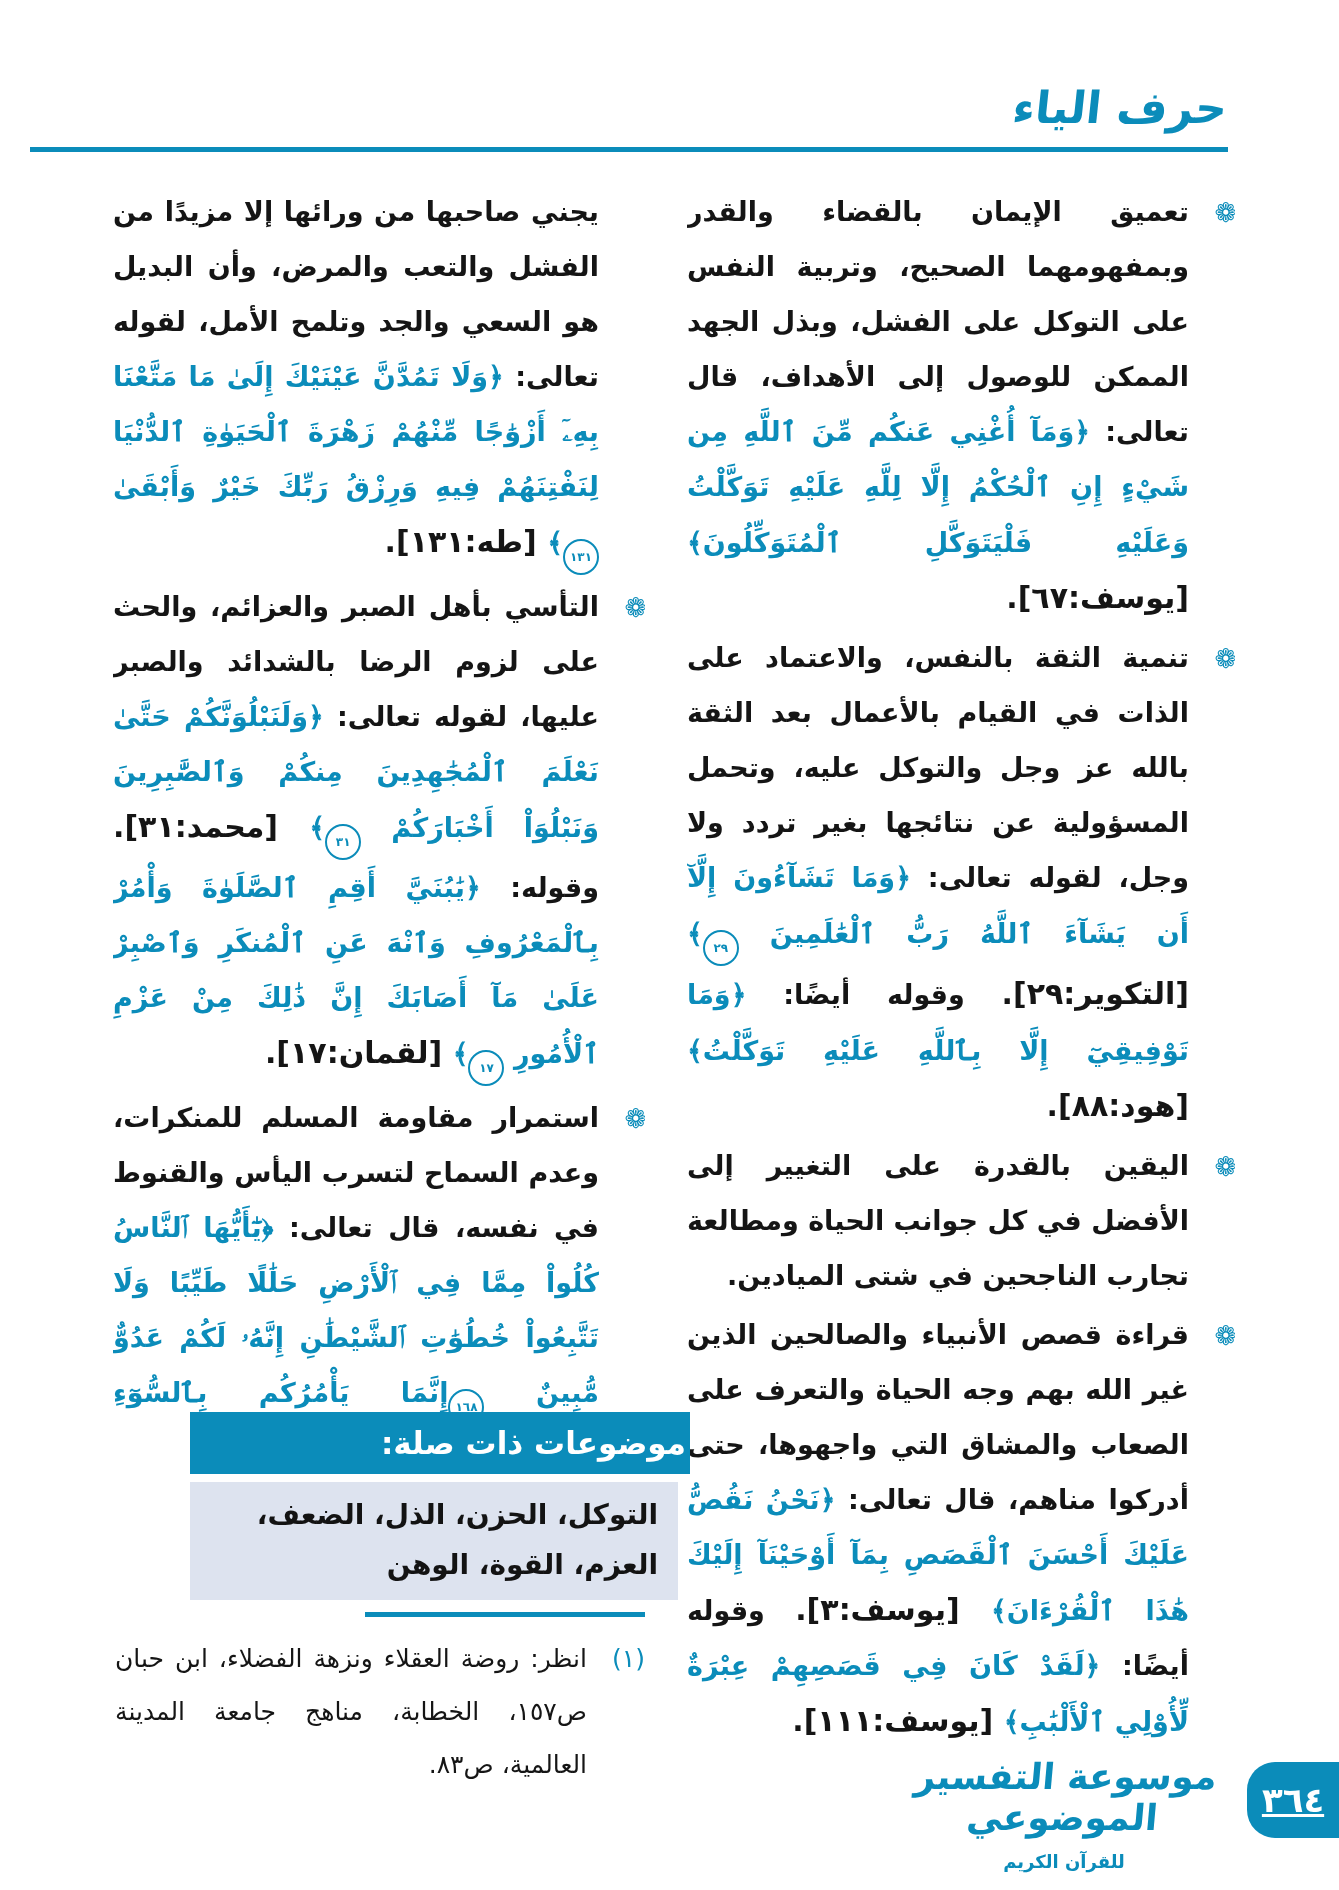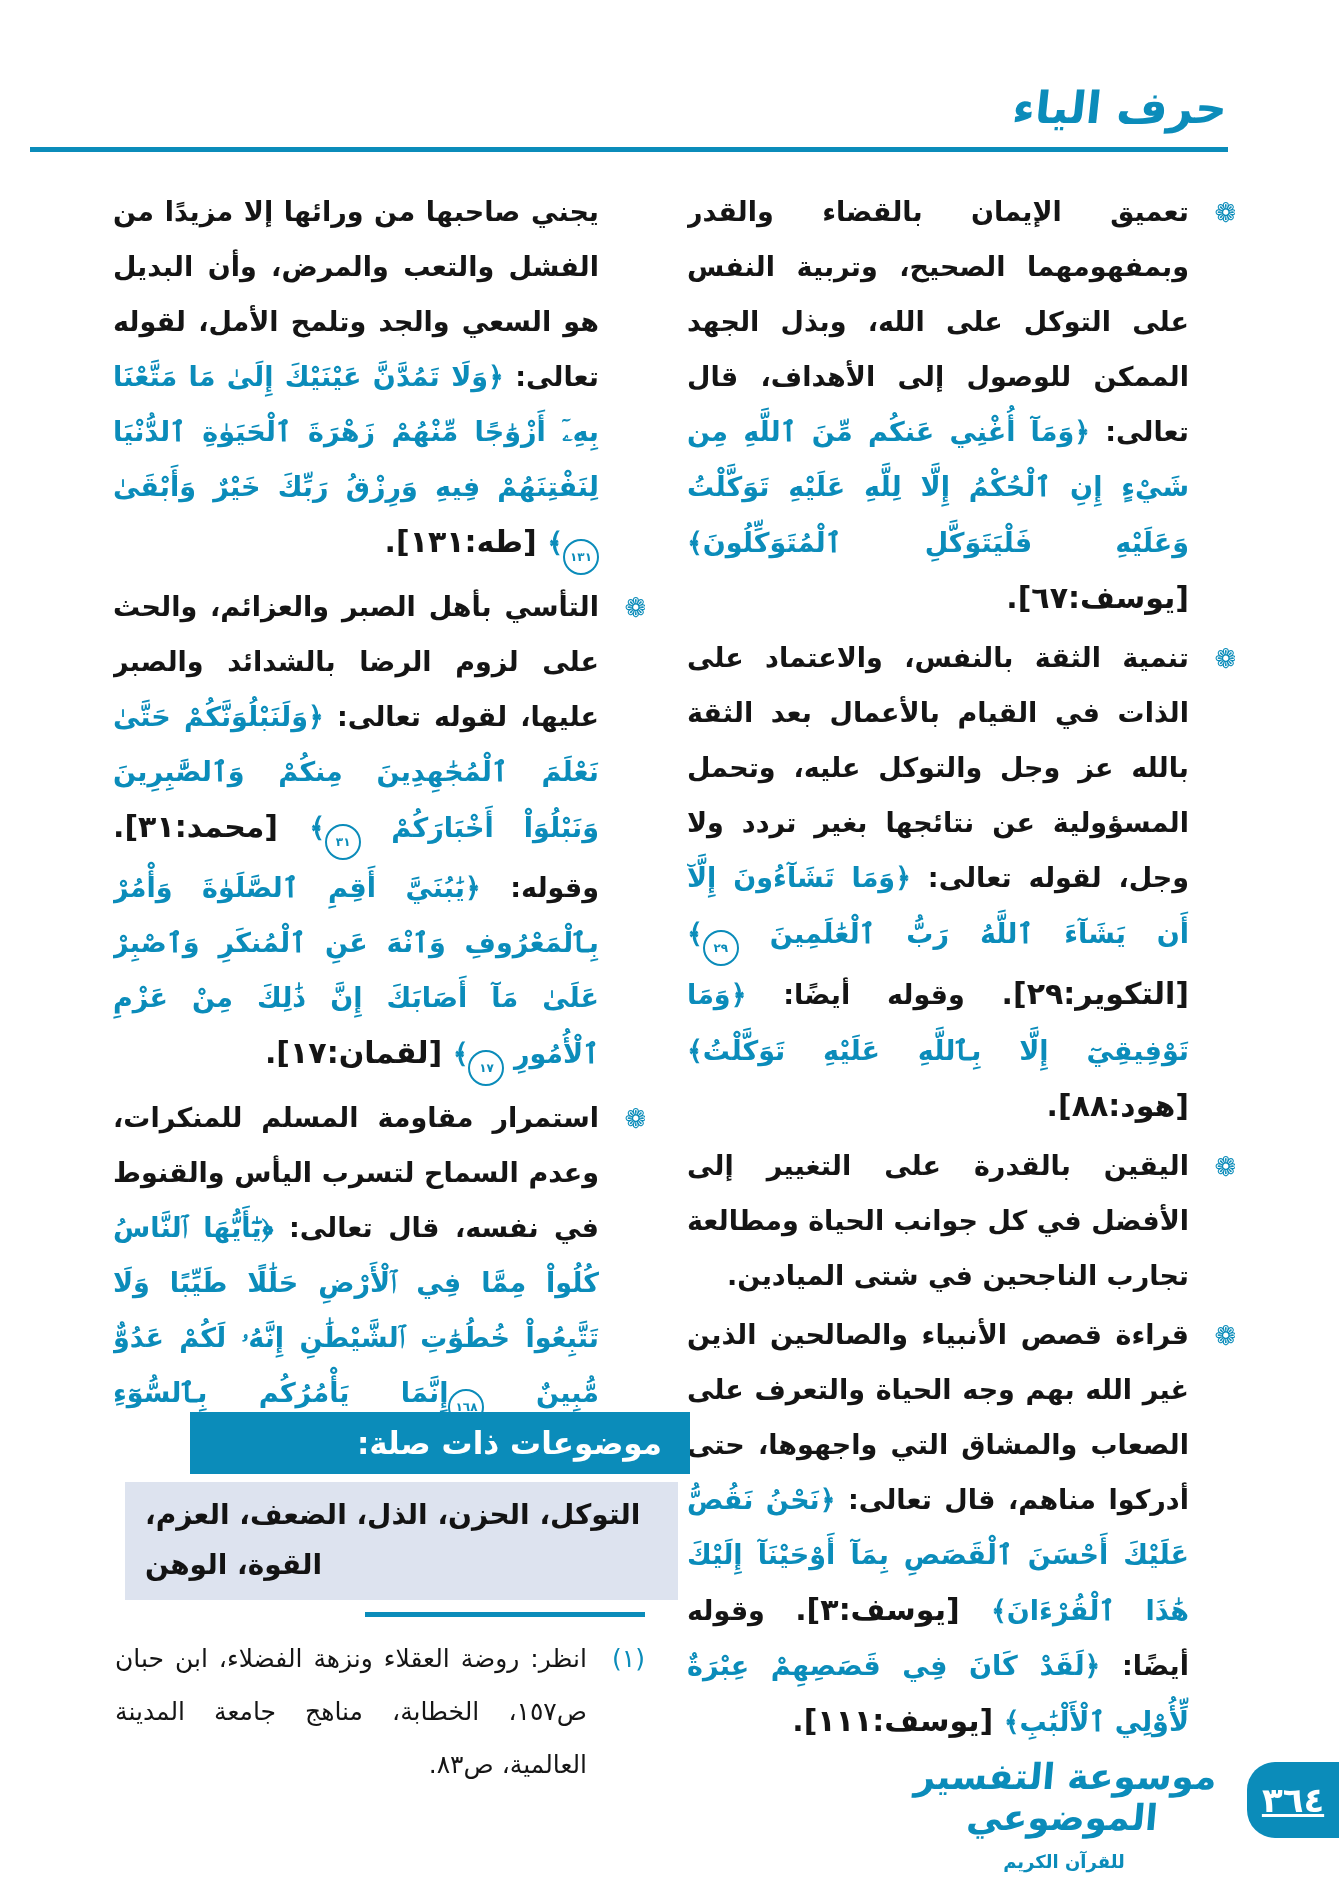--- a/index.html
+++ b/index.html
@@ -35,26 +35,26 @@
   .seg-r{ font-weight:bold; font-size:30px; }
   .aya{
     display:inline-flex; align-items:center; justify-content:center;
     width:36px; height:36px; border:2px solid var(--accent); border-radius:50%;
     color:var(--accent); font-size:12px; font-weight:bold; vertical-align:-9px;
     line-height:1;
   }
   .topics-bar{
     position:absolute; top:1412px; right:649px; width:500px; height:62px;
     background:var(--accent); color:#ffffff; font-size:31px; font-weight:bold;
-    line-height:62px; padding-right:28px; text-align:right;
+    line-height:62px; padding-right:4px; text-align:right;
   }
   .topics-box{
-    position:absolute; top:1482px; right:661px; width:553px;
+    position:absolute; top:1482px; right:661px; width:488px;
     background:var(--boxbg); color:#131313; font-size:28px; font-weight:bold;
-    line-height:50px; padding:8px 20px 10px; text-align:left;
+    line-height:50px; padding:8px 20px 10px; text-align:right;
   }
   .footnote-rule{
     position:absolute; top:1612px; right:694px; width:280px; height:5px;
     background:var(--accent);
   }
   .footnote{
     position:absolute; top:1632px; right:694px; width:530px;
     font-size:25px; font-weight:normal; line-height:53px; text-align:justify;
     padding-right:58px; color:var(--ink);
   }
@@ -77,21 +77,21 @@
 </head>
 <body>
 
 <div class="chapter-title">حرف الياء</div>
 <div class="header-rule"></div>
 
 <div class="col col-right">
 
   <div class="item">
     <span class="flower">❁</span>
-    <span class="seg-t">تعميق الإيمان بالقضاء والقدر وبمفهومهما الصحيح، وتربية النفس على التوكل على الله، وبذل الجهد الممكن للوصول إلى الأهداف، قال تعالى: </span><span class="seg-q">﴿وَمَآ أُغْنِي عَنكُم مِّنَ ٱللَّهِ مِن شَيْءٍ إِنِ ٱلْحُكْمُ إِلَّا لِلَّهِ عَلَيْهِ تَوَكَّلْتُ وَعَلَيْهِ فَلْيَتَوَكَّلِ ٱلْمُتَوَكِّلُونَ﴾</span><span class="seg-r"> [يوسف:٦٧].</span>
+    <span class="seg-t">تعميق الإيمان بالقضاء والقدر وبمفهومهما الصحيح، وتربية النفس على التوكل على الفشل، وبذل الجهد الممكن للوصول إلى الأهداف، قال تعالى: </span><span class="seg-q">﴿وَمَآ أُغْنِي عَنكُم مِّنَ ٱللَّهِ مِن شَيْءٍ إِنِ ٱلْحُكْمُ إِلَّا لِلَّهِ عَلَيْهِ تَوَكَّلْتُ وَعَلَيْهِ فَلْيَتَوَكَّلِ ٱلْمُتَوَكِّلُونَ﴾</span><span class="seg-r"> [يوسف:٦٧].</span>
   </div>
 
   <div class="item">
     <span class="flower">❁</span>
     <span class="seg-t">تنمية الثقة بالنفس، والاعتماد على الذات في القيام بالأعمال بعد الثقة بالله عز وجل والتوكل عليه، وتحمل المسؤولية عن نتائجها بغير تردد ولا وجل، لقوله تعالى: </span><span class="seg-q">﴿وَمَا تَشَآءُونَ إِلَّآ أَن يَشَآءَ ٱللَّهُ رَبُّ ٱلْعَٰلَمِينَ </span><span class="aya">٢٩</span><span class="seg-q">﴾</span><span class="seg-r"> [التكوير:٢٩].</span><span class="seg-t"> وقوله أيضًا: </span><span class="seg-q">﴿وَمَا تَوْفِيقِيٓ إِلَّا بِٱللَّهِ عَلَيْهِ تَوَكَّلْتُ﴾</span><span class="seg-r"> [هود:٨٨].</span>
   </div>
 
   <div class="item">
     <span class="flower">❁</span>
     <span class="seg-t">اليقين بالقدرة على التغيير إلى الأفضل في كل جوانب الحياة ومطالعة تجارب الناجحين في شتى الميادين.</span>

